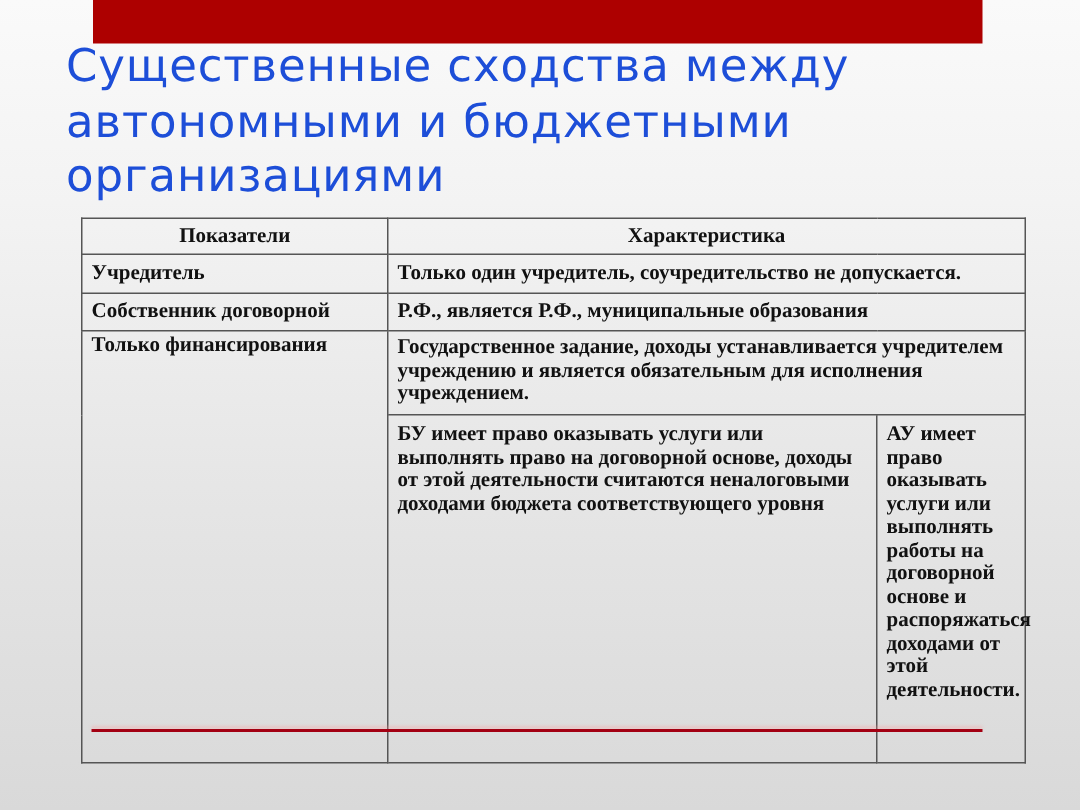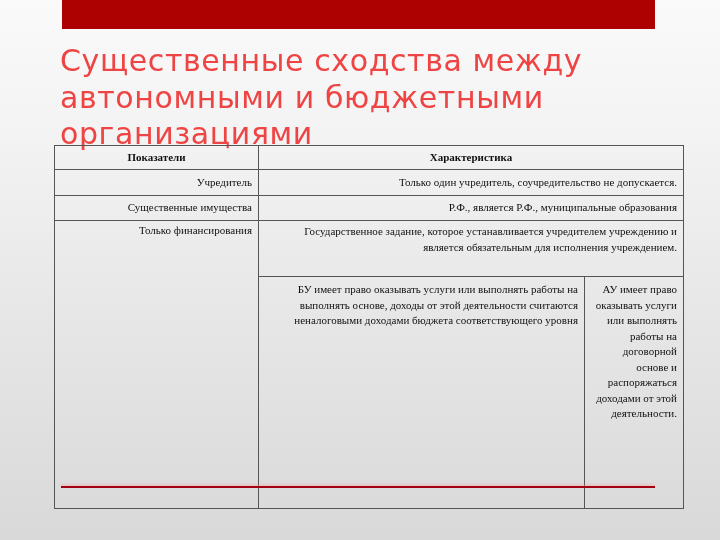--- a/index.html
+++ b/index.html
@@ -8,31 +8,31 @@
     background: linear-gradient(to bottom, #fafafa 0%, #f3f3f3 25%, #e6e6e6 60%, #d9d9d9 100%);
     font-family: "Liberation Serif", serif;
   }
   .top-bar {
     position: absolute; left: 62px; top: 0; width: 593px; height: 29px;
     background: #ad0000;
   }
   .title {
     position: absolute; left: 44px; top: 27px; width: 640px;
     font-family: "DejaVu Sans", sans-serif;
-    font-size: 30px; line-height: 36.5px; color: #ef4444;
-    letter-spacing: 0.6px; font-weight: normal; margin: 16px;
+    font-size: 30px; line-height: 36.5px; color: #1d4ed8;
+    letter-spacing: 0.6px; font-weight: normal; margin: 0;
   }
   table.main {
     position: absolute; left: 54px; top: 145px; width: 629px; height: 364px;
     border-collapse: collapse; table-layout: fixed;
-    font-size: 11px; color: #111;
+    font-size: 14px; color: #111;
   }
   table.main td, table.main th {
     border: 1px solid #555; padding: 2px 6px 2px 6px; vertical-align: top;
-    line-height: 15.5px; text-align: right;
+    line-height: 15.5px; text-align: left; font-weight: bold;
   }
   table.main th { font-weight: bold; text-align: center; padding-top: 4px; height: 17px; }
   table.main tr.r1 td { height: 18px; padding-top: 5px; }
   table.main tr.r2 td { height: 18px; padding-top: 4px; }
   table.main tr.r3 td.c2 { height: 50px; padding-top: 3px; border-bottom: 1px solid #555; }
   table.main td.sub { padding-top: 5px; }
   .red-line {
     position: absolute; left: 61px; top: 486px; width: 594px; height: 2px;
     background: #a30012;
     box-shadow: 0 -2px 2px rgba(255,150,150,0.35);
@@ -54,27 +54,27 @@
   <tbody>
       <tr>
     <th>Показатели</th>
     <th colspan="2">Характеристика</th>
   </tr>
   <tr class="r1">
     <td>Учредитель</td>
     <td colspan="2">Только один учредитель, соучредительство не допускается.</td>
   </tr>
   <tr class="r2">
-    <td>Существенные имущества</td>
+    <td>Собственник договорной</td>
     <td colspan="2">Р.Ф., является Р.Ф., муниципальные образования</td>
   </tr>
   <tr class="r3">
     <td rowspan="2">Только финансирования</td>
-    <td colspan="2" class="c2">Государственное задание, которое устанавливается учредителем учреждению и является обязательным для исполнения учреждением.</td>
+    <td colspan="2" class="c2">Государственное задание, доходы устанавливается учредителем учреждению и является обязательным для исполнения учреждением.</td>
   </tr>
   <tr class="r4">
-    <td class="sub">БУ имеет право оказывать услуги или выполнять работы на выполнять основе, доходы от этой деятельности считаются неналоговыми доходами бюджета соответствующего уровня</td>
+    <td class="sub">БУ имеет право оказывать услуги или выполнять право на договорной основе, доходы от этой деятельности считаются неналоговыми доходами бюджета соответствующего уровня</td>
     <td class="sub">АУ имеет право оказывать услуги или выполнять работы на договорной основе и распоряжаться доходами от этой деятельности.</td>
   </tr>
 </tbody>
   </table>
 
 <div class="red-line"></div>
 
 </body></html>

